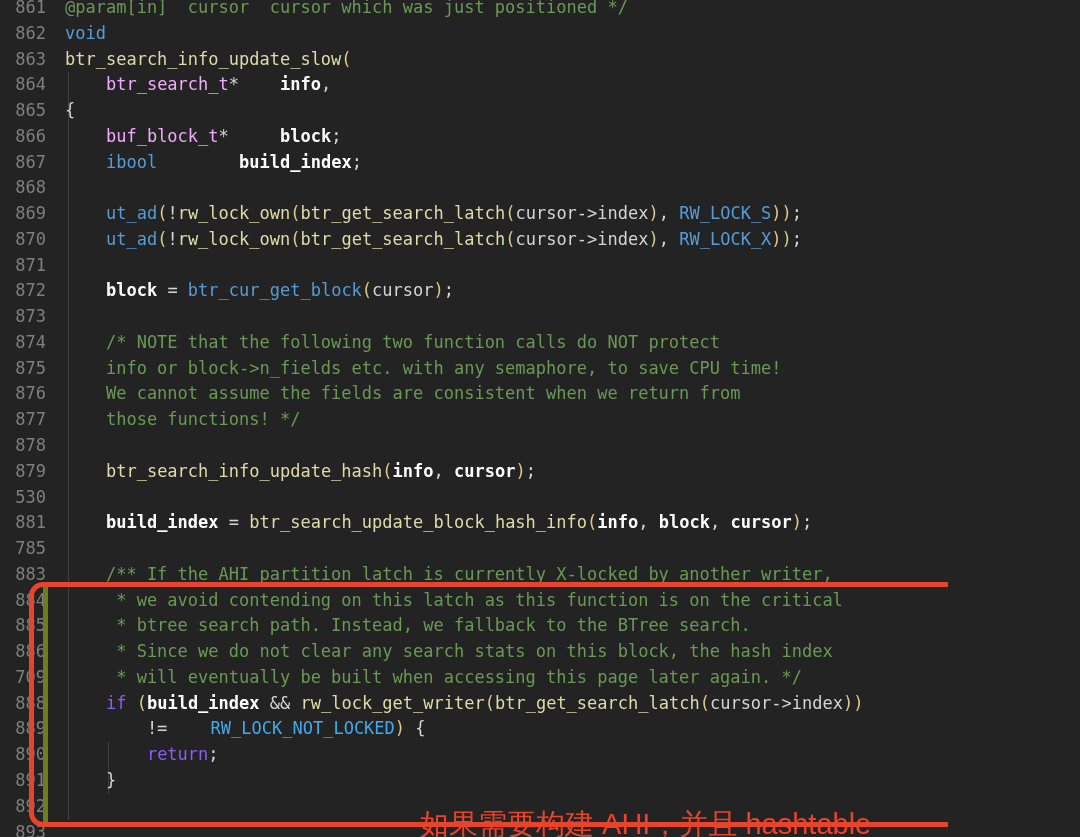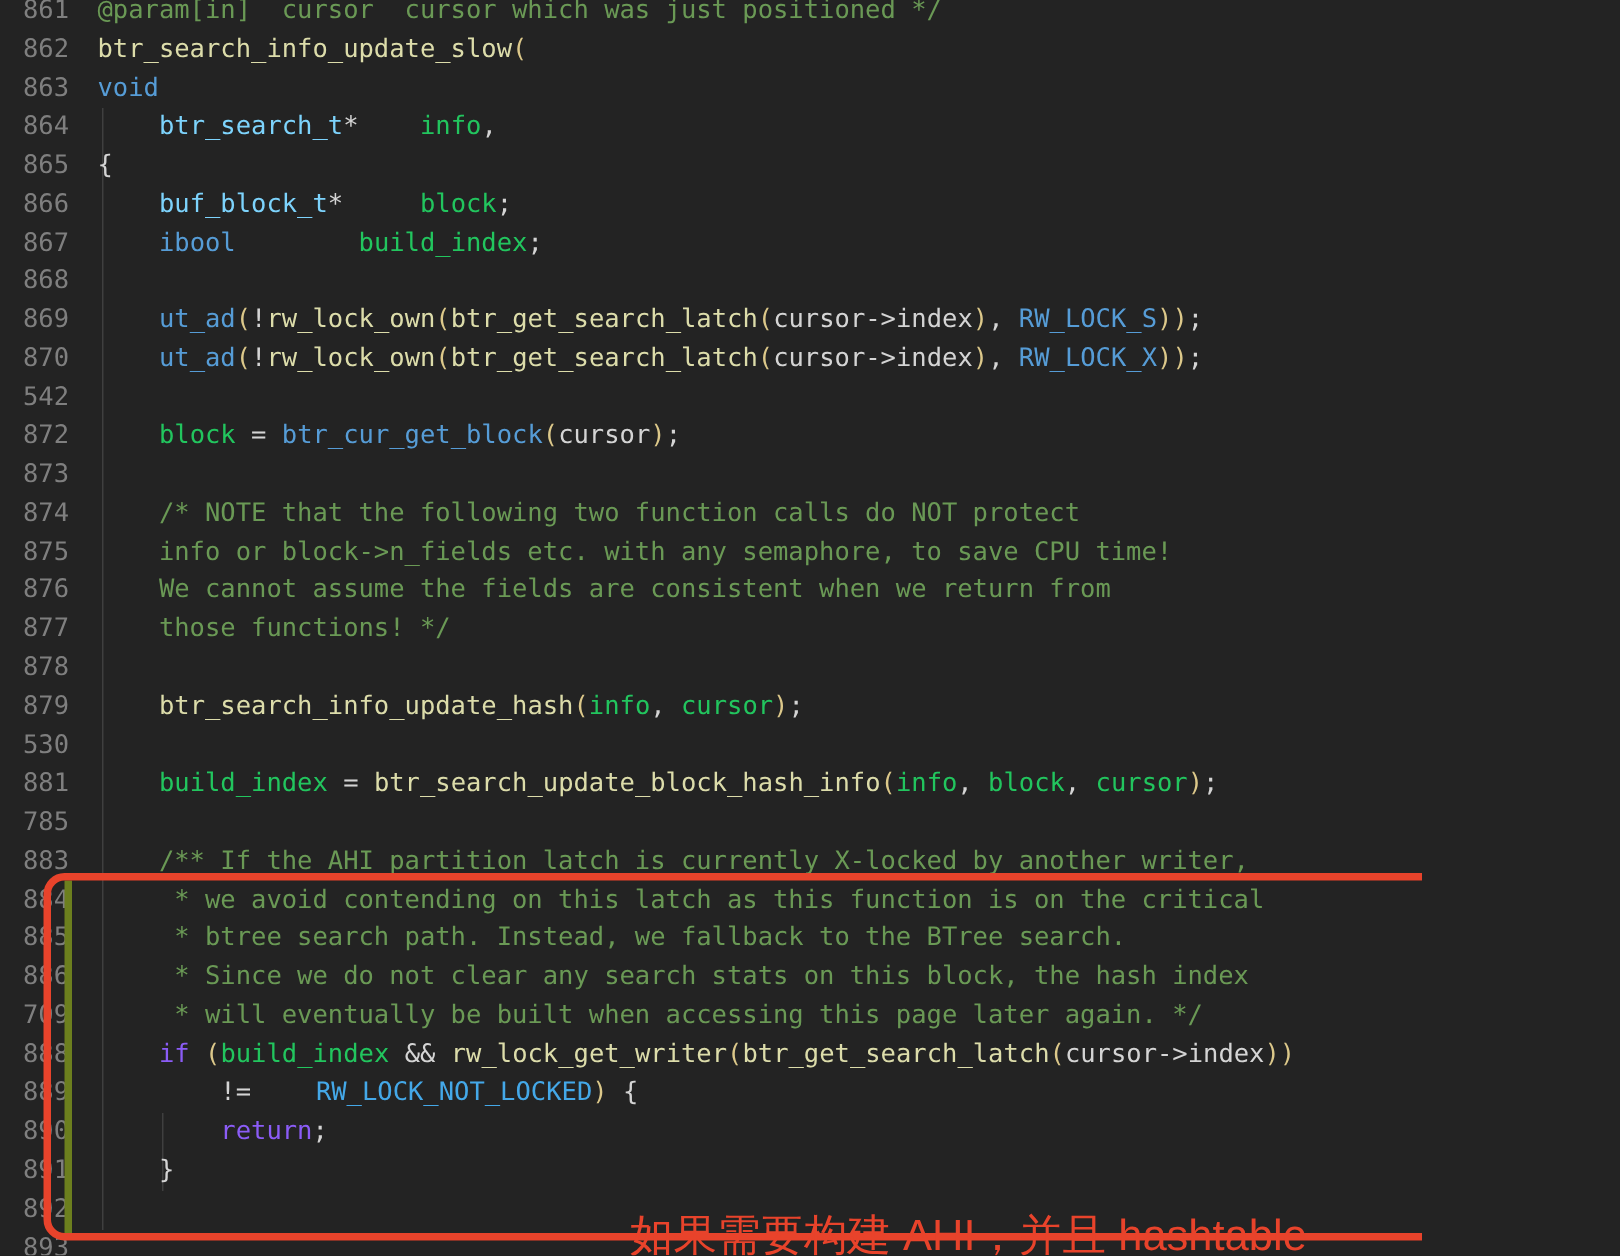--- a/index.html
+++ b/index.html
@@ -3,22 +3,22 @@
 <meta charset="utf-8">
 <style>
   html,body{margin:0;padding:0;background:#232323;}
   #screen{position:relative;width:948px;height:837px;overflow:hidden;background:#232323;
           font-family:"DejaVu Sans Mono","Liberation Mono",monospace;}
   .gutter{position:absolute;left:0;top:-5px;width:46px;z-index:1;}
   .gutter .ln{height:25.77px;line-height:25.77px;font-size:17px;color:#7f7f7f;
               text-align:right;white-space:pre;}
   .code{position:absolute;left:65px;top:-5px;z-index:1;}
   .code .cl{height:25.77px;line-height:25.77px;font-size:17px;color:#d4d4d4;white-space:pre;}
-  .tok-cm{color:#6a9955;} .tok-kw{color:#569cd6;} .tok-ty{color:#7dd3fc;}
-  .tok-vr{color:#22c55e;} .tok-fn{color:#dcdcaa;} .tok-ct{color:#8b5cf6;}
+  .tok-cm{color:#6a9955;} .tok-kw{color:#569cd6;} .tok-ty{color:#f0abfc;}
+  .tok-vr{color:#ffffff;font-weight:bold;} .tok-fn{color:#dcdcaa;} .tok-ct{color:#8b5cf6;}
   .tok-pl{color:#d4d4d4;} .tok-br{color:#dcc88a;} .tok-cn{color:#44a8e8;margin-left:33px;}
   .indent-guide{position:absolute;width:1px;background:#3f3f3f;z-index:0;}
   #guide1{left:68px;top:72px;height:748px;}
   #guide2{left:108px;top:742px;height:52px;}
   #gitbar{position:absolute;left:43px;top:587px;width:5px;height:237px;background:#6c7f1e;z-index:2;}
   #annobox{position:absolute;left:29px;top:582px;width:945px;height:235px;
            border:5px solid #e8432b;border-radius:14px;z-index:5;}
   #annotext{position:absolute;left:420px;top:743px;z-index:6;color:#e8432b;
             font-family:"Liberation Sans","DejaVu Sans",sans-serif;
             font-size:29px;line-height:32.5px;font-weight:500;white-space:pre;}
@@ -34,21 +34,21 @@
       <div class="ln">861</div>
       <div class="ln">862</div>
       <div class="ln">863</div>
       <div class="ln">864</div>
       <div class="ln">865</div>
       <div class="ln">866</div>
       <div class="ln">867</div>
       <div class="ln">868</div>
       <div class="ln">869</div>
       <div class="ln">870</div>
-      <div class="ln">542</div>
+      <div class="ln">871</div>
       <div class="ln">872</div>
       <div class="ln">873</div>
       <div class="ln">874</div>
       <div class="ln">875</div>
       <div class="ln">876</div>
       <div class="ln">877</div>
       <div class="ln">878</div>
       <div class="ln">879</div>
       <div class="ln">530</div>
       <div class="ln">881</div>
@@ -60,22 +60,22 @@
       <div class="ln">709</div>
       <div class="ln">888</div>
       <div class="ln">889</div>
       <div class="ln">890</div>
       <div class="ln">891</div>
       <div class="ln">892</div>
       <div class="ln">893</div>
     </div>
   <div class="code" id="codearea">
       <div class="cl"><span class="tok-cm">@param[in]  cursor  cursor which was just positioned */</span></div>
+      <div class="cl"><span class="tok-kw">void</span></div>
       <div class="cl"><span class="tok-fn">btr_search_info_update_slow</span><span class="tok-br">(</span></div>
-      <div class="cl"><span class="tok-kw">void</span></div>
       <div class="cl"><span class="tok-pl">    </span><span class="tok-ty">btr_search_t</span><span class="tok-pl">*    </span><span class="tok-vr">info</span><span class="tok-pl">,</span></div>
       <div class="cl"><span class="tok-pl">{</span></div>
       <div class="cl"><span class="tok-pl">    </span><span class="tok-ty">buf_block_t</span><span class="tok-pl">*     </span><span class="tok-vr">block</span><span class="tok-pl">;</span></div>
       <div class="cl"><span class="tok-pl">    </span><span class="tok-kw">ibool</span><span class="tok-pl">        </span><span class="tok-vr">build_index</span><span class="tok-pl">;</span></div>
       <div class="cl"></div>
       <div class="cl"><span class="tok-pl">    </span><span class="tok-kw">ut_ad</span><span class="tok-br">(</span><span class="tok-pl">!</span><span class="tok-fn">rw_lock_own</span><span class="tok-br">(</span><span class="tok-fn">btr_get_search_latch</span><span class="tok-br">(</span><span class="tok-pl">cursor-&gt;index</span><span class="tok-br">)</span><span class="tok-pl">, </span><span class="tok-kw">RW_LOCK_S</span><span class="tok-br">))</span><span class="tok-pl">;</span></div>
       <div class="cl"><span class="tok-pl">    </span><span class="tok-kw">ut_ad</span><span class="tok-br">(</span><span class="tok-pl">!</span><span class="tok-fn">rw_lock_own</span><span class="tok-br">(</span><span class="tok-fn">btr_get_search_latch</span><span class="tok-br">(</span><span class="tok-pl">cursor-&gt;index</span><span class="tok-br">)</span><span class="tok-pl">, </span><span class="tok-kw">RW_LOCK_X</span><span class="tok-br">))</span><span class="tok-pl">;</span></div>
       <div class="cl"></div>
       <div class="cl"><span class="tok-pl">    </span><span class="tok-vr">block</span><span class="tok-pl"> = </span><span class="tok-kw">btr_cur_get_block</span><span class="tok-br">(</span><span class="tok-pl">cursor</span><span class="tok-br">)</span><span class="tok-pl">;</span></div>
       <div class="cl"></div>

